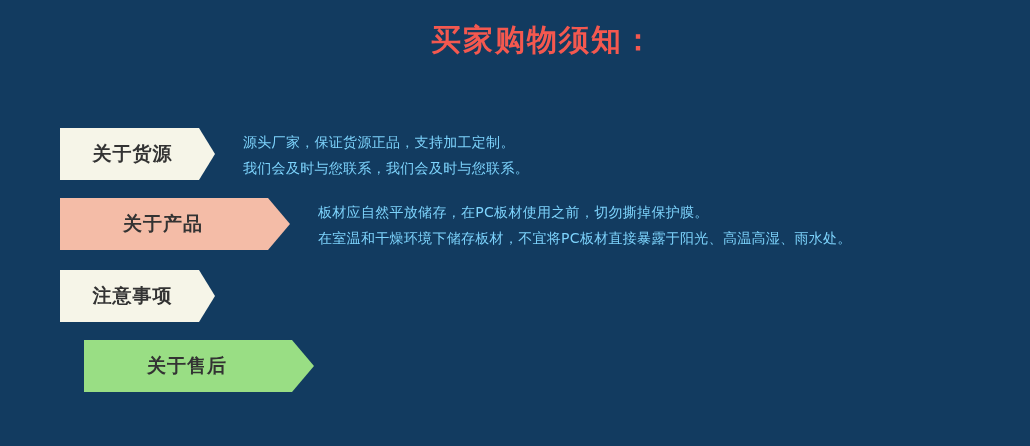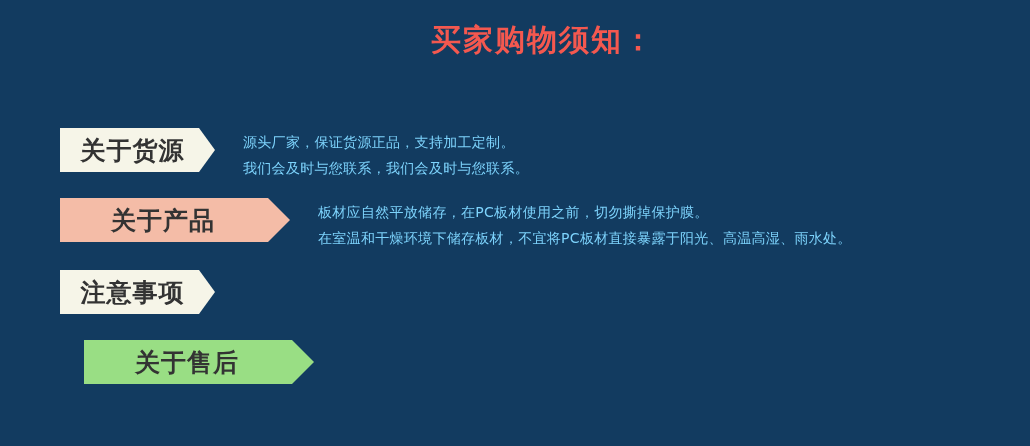--- a/index.html
+++ b/index.html
@@ -36,26 +36,26 @@
   .section {
     position: absolute;
     left: 0;
     width: 1030px;
     height: 72px;
   }
   .badge {
     position: absolute;
     left: 60px;
     top: 0;
-    height: 44px;
+    height: 52px;
     display: flex;
     align-items: center;
     justify-content: center;
     color: #333333;
-    font-size: 25px;
+    font-size: 19px;
     font-weight: bold;
     letter-spacing: 1px;
     white-space: nowrap;
     box-sizing: border-box;
   }
   .badge.narrow {
     width: 155px;
     padding-right: 10px;
     clip-path: polygon(0 0, calc(100% - 16px) 0, 100% 50%, calc(100% - 16px) 100%, 0 100%);
   }

